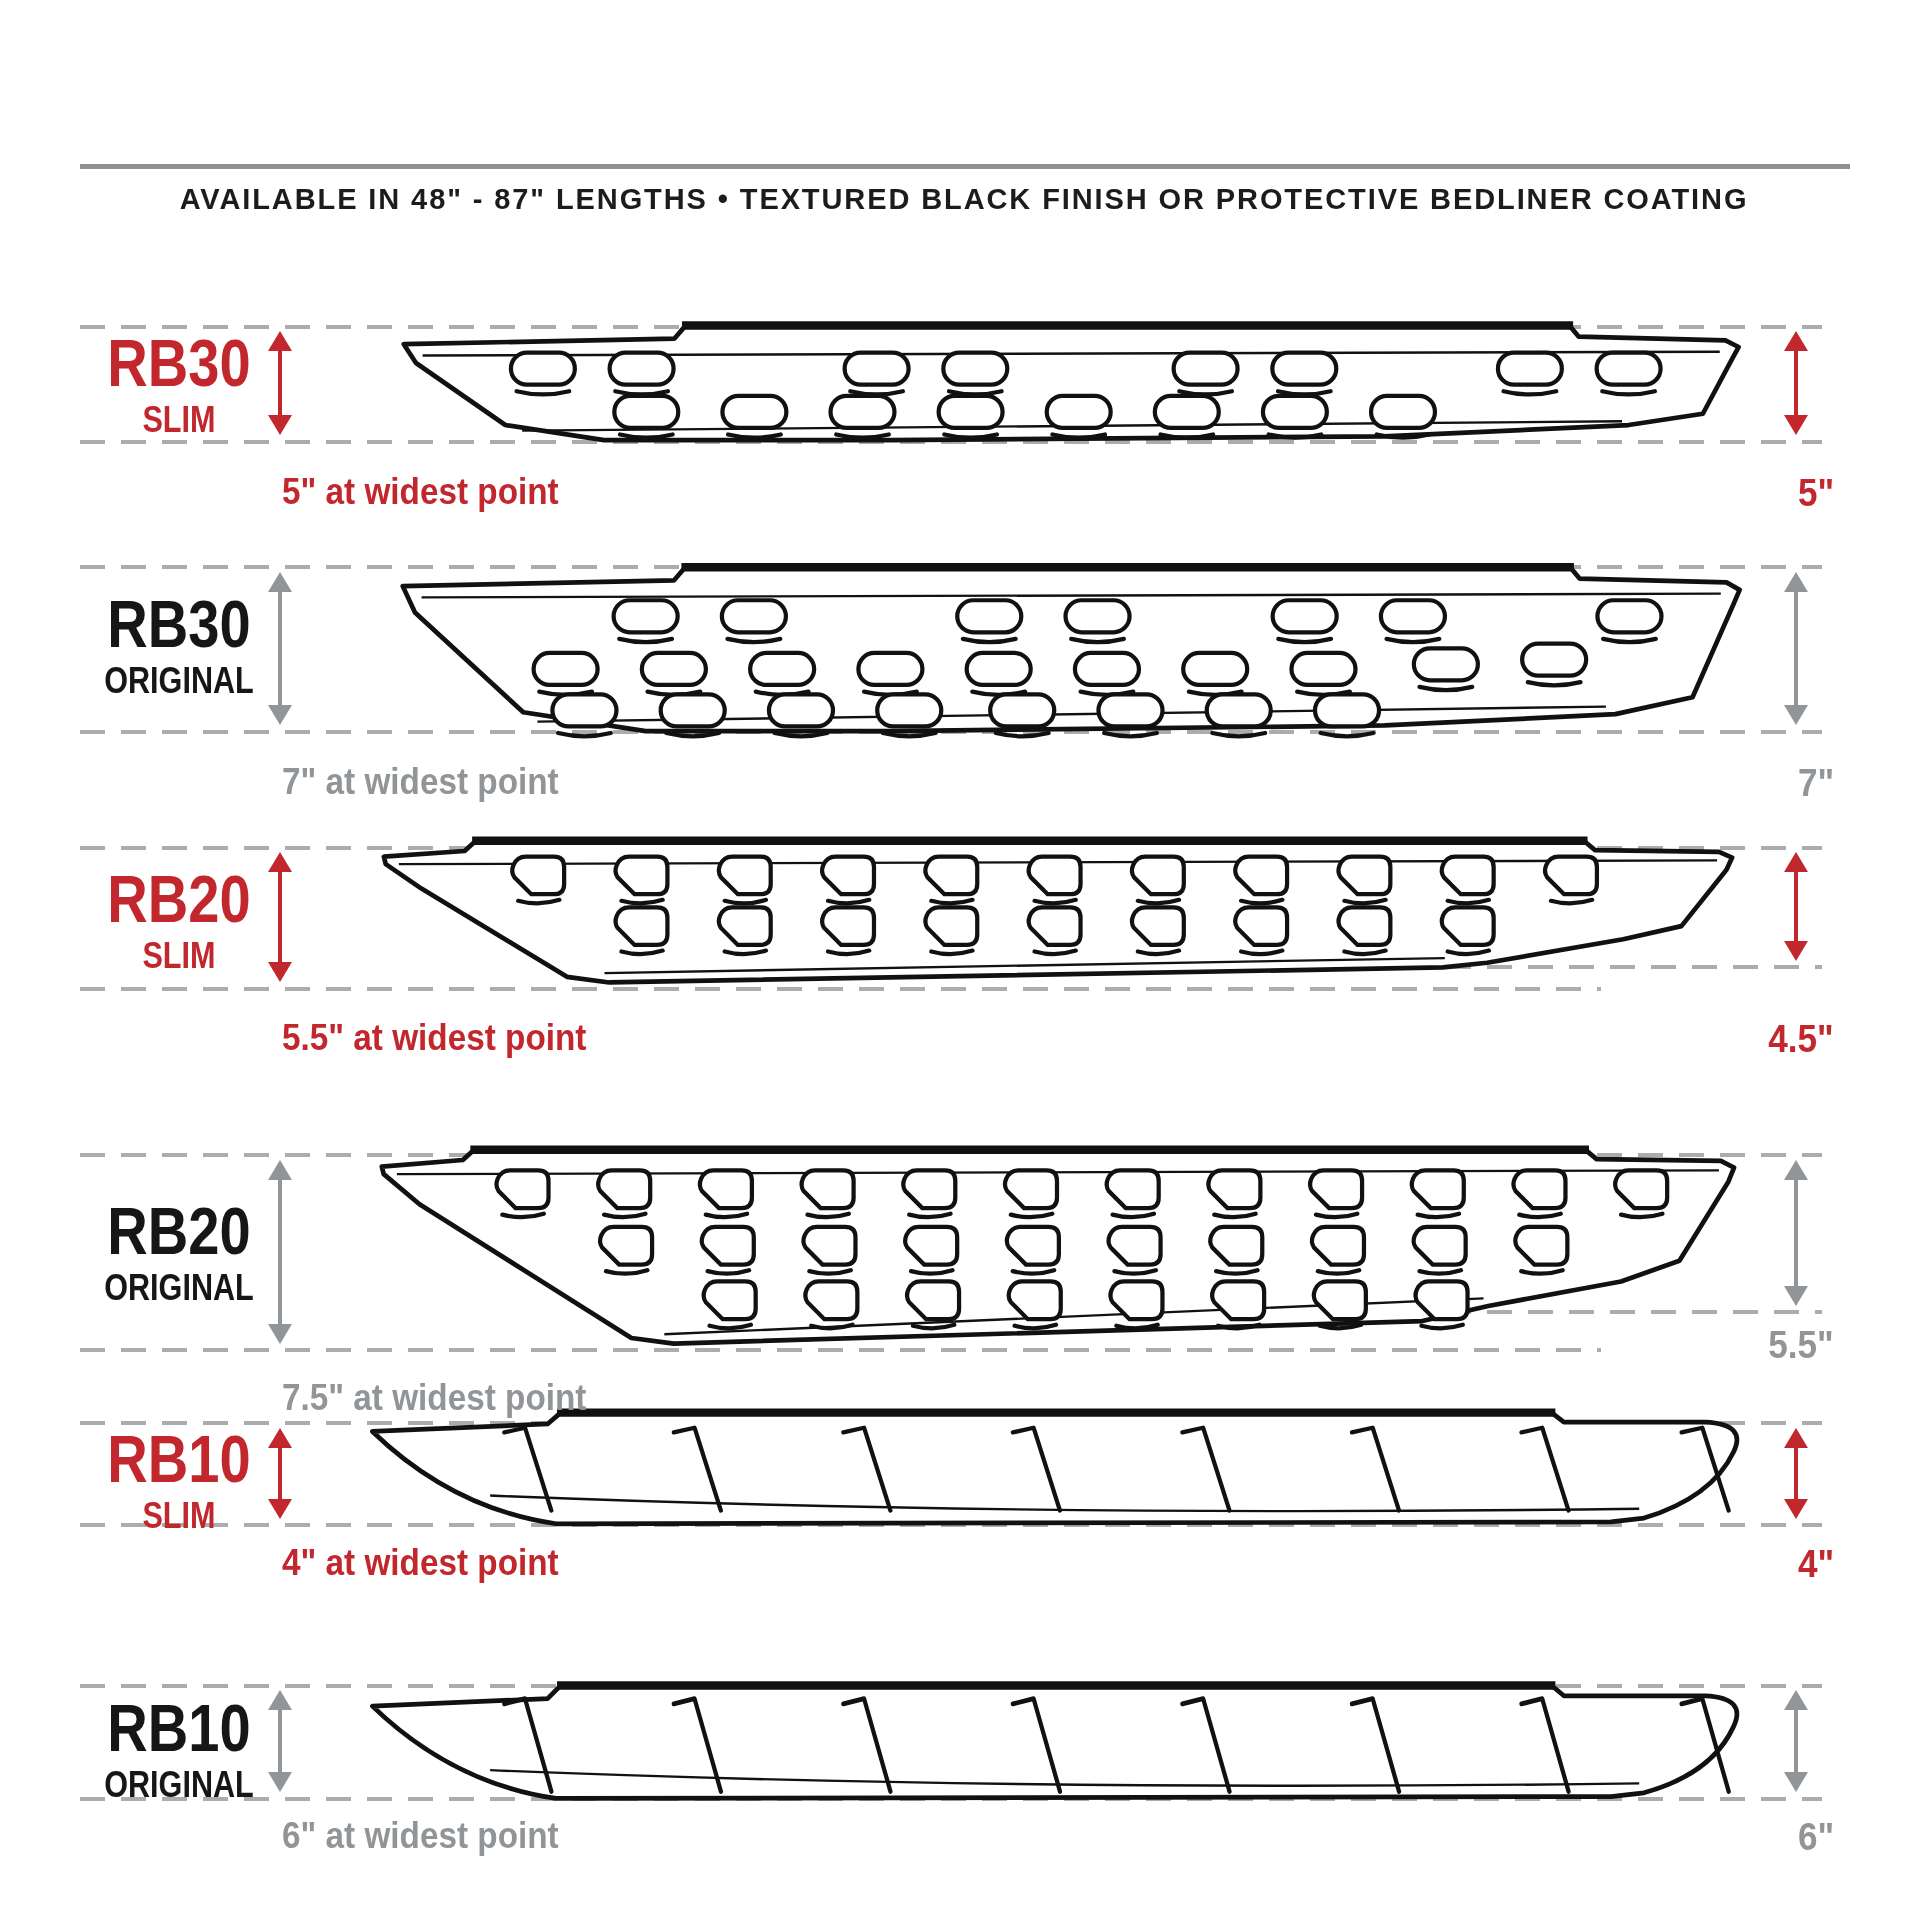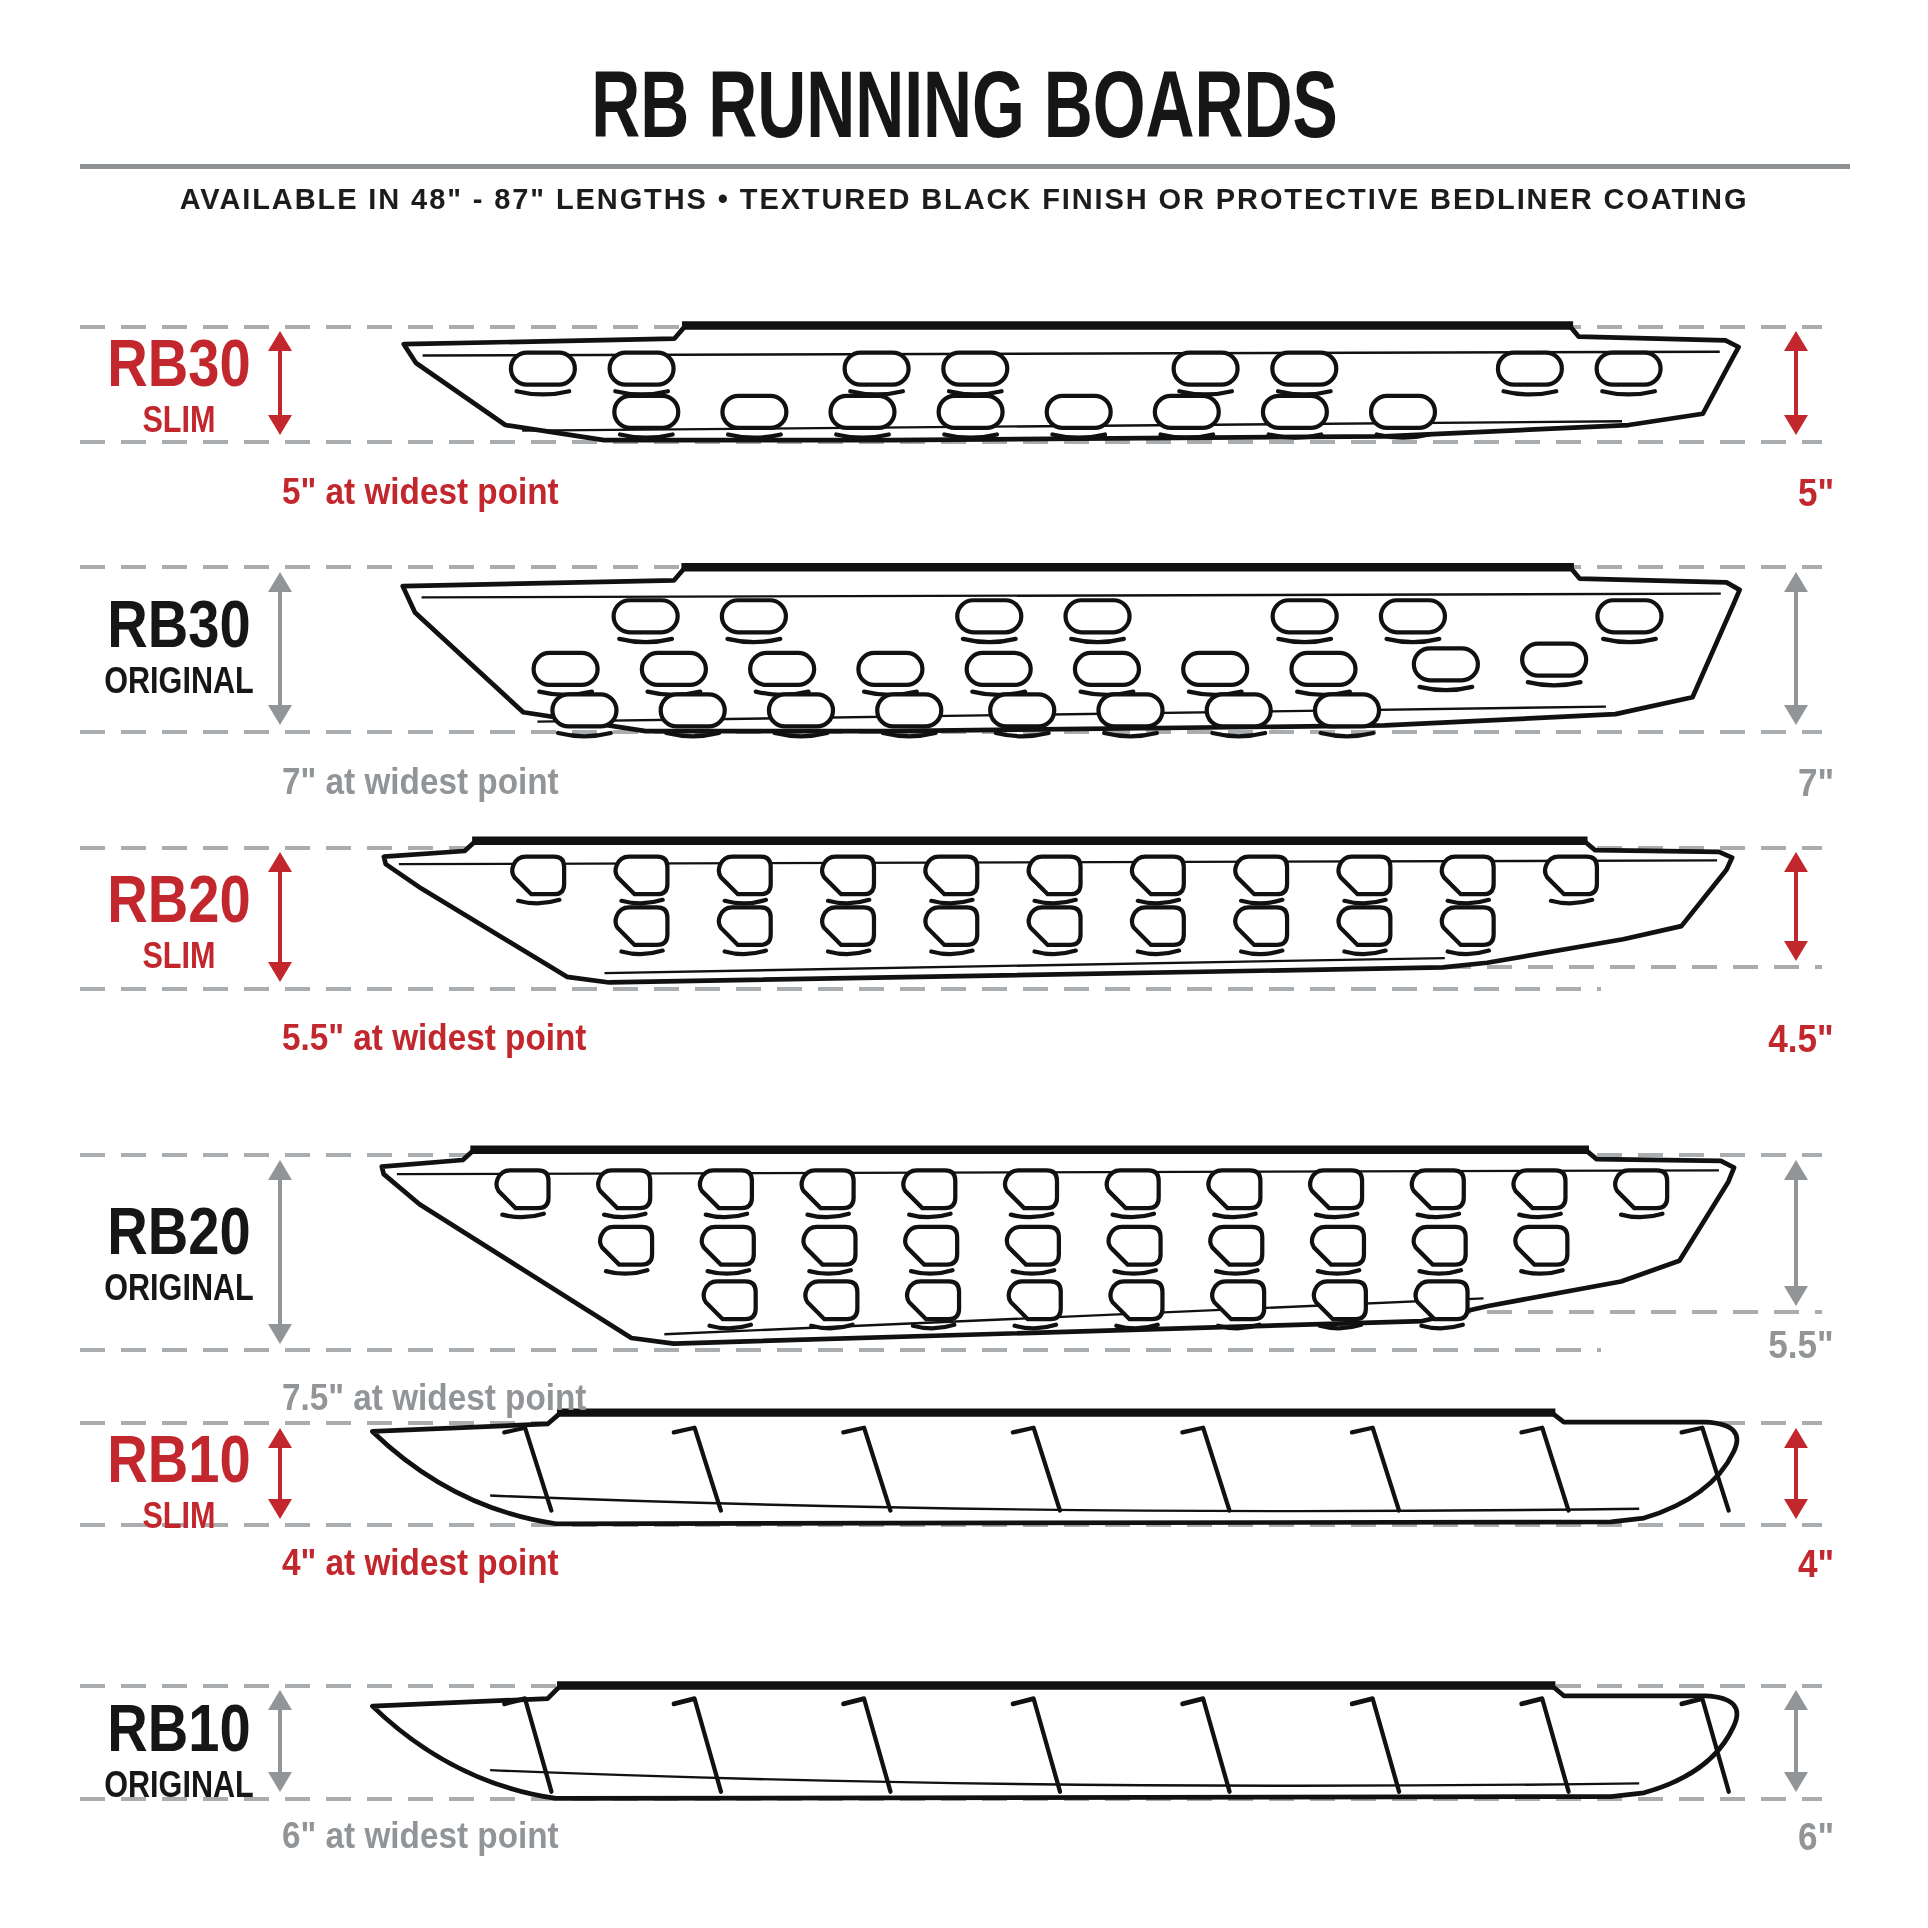--- a/index.html
+++ b/index.html
@@ -51,21 +51,20 @@
       <g id="dhole">
         <path d="M-14 -20 L16 -20 Q27 -20 27 -9 L27 9 Q27 20 16 20 L-8 20 L-26 2 Q-30 -4 -27 -11 Q-23 -20 -14 -20 Z" fill="#fff" stroke="#111" stroke-width="4.5"></path>
         <path d="M-22 27 Q0 33 22 26" fill="none" stroke="#111" stroke-width="4.5" stroke-linecap="round"></path>
       </g>
       <g id="tick">
         <path d="M0 5 L22 0 L50 88" fill="none" stroke="#111" stroke-width="4.5" stroke-linecap="round" stroke-linejoin="round"></path>
       </g>
     </defs>
   </svg>
 
-  <div class="title"><span>RB RUNNING BOARDS</span></div>
   <div class="rule"></div>
   <div class="subtitle">AVAILABLE IN 48" - 87" LENGTHS   •   TEXTURED BLACK FINISH OR PROTECTIVE BEDLINER COATING</div>
 
   <div class="dash" style="top:325px;left:80px;width:1742px;"></div>
   <div class="dash" style="top:440px;left:80px;width:1742px;"></div>
   <div class="mlabel" style="top:330px;">
     <div class="mname red">RB30</div>
     <div class="mvar red">SLIM</div>
   </div>
   <div class="arr red" style="left:266px;top:331px;height:104px;">

